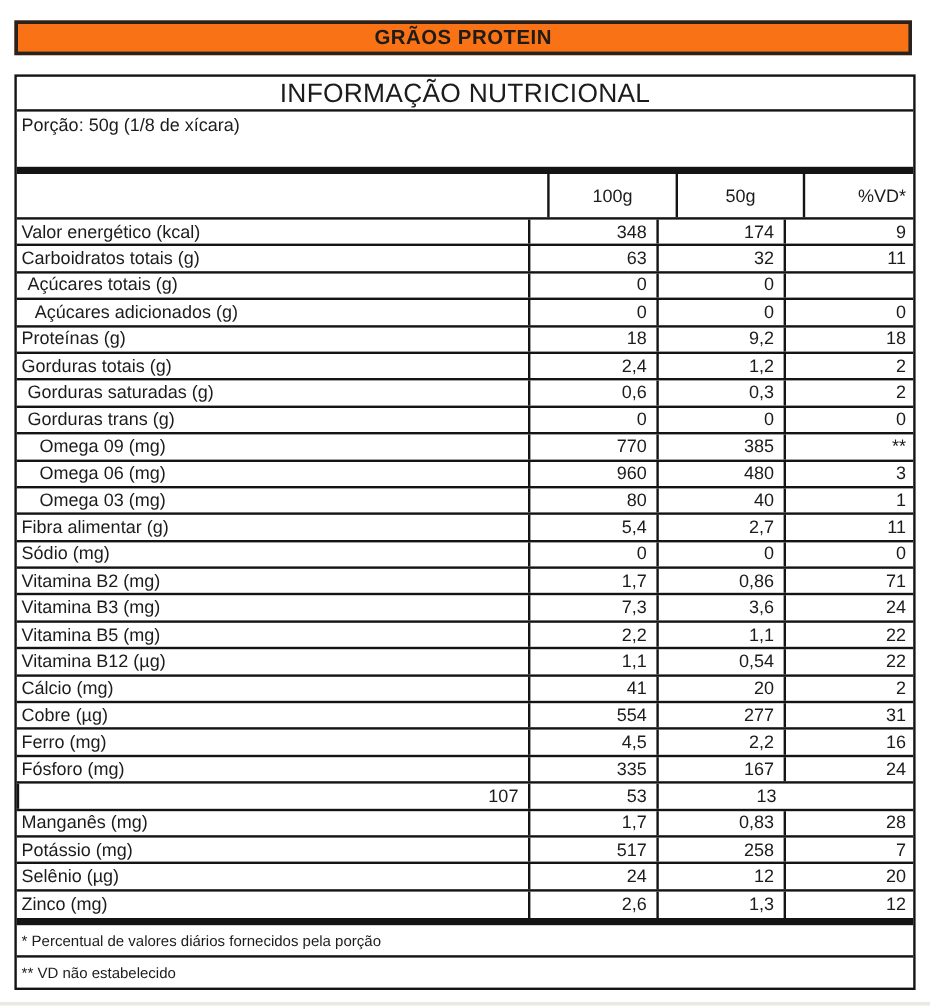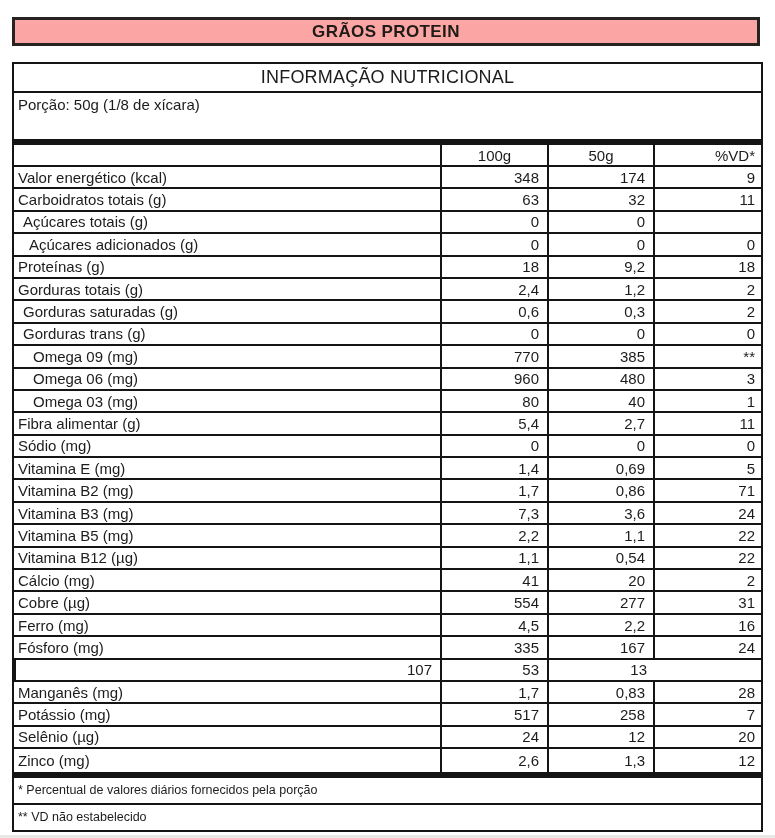--- a/index.html
+++ b/index.html
@@ -23,63 +23,63 @@
     position:absolute; left:12px; top:62px;
     width:751px;
     border:2px solid #141414;
     box-sizing:border-box;
     background:#fff;
   }
   .title-row {
     height:27px;
     border-bottom:2px solid #141414;
     display:flex; align-items:center; justify-content:center;
-    font-size:18px; letter-spacing:0.2px;
+    font-size:22px; letter-spacing:0.2px;
   }
   .portions {
     height:44px;
     padding:2px 0 0 4px;
     font-size:15px; line-height:20.5px;
   }
   .thickbar { height:6px; background:#141414; }
   .row {
     display:grid;
     grid-template-columns:426px 107px 106px 1fr;
     border-bottom:2px solid #141414;
     height:22.4px;
     box-sizing:border-box;
     font-size:15px;
   }
   .row:last-child { border-bottom:none; }
   .c { display:flex; align-items:center; overflow:hidden; white-space:nowrap; }
   .c.val, .c.vd { border-left:2px solid #141414; justify-content:flex-end; padding-right:8px; }
   .c.vd { padding-right:6px; }
   .c.center { justify-content:center; padding-right:0; }
-  .header-row { height:22px; }
+  .header-row { height:38px;padding-left:16px; }
   .i0 { padding-left:4px; }
   .i1 { padding-left:9px; }
   .i2 { padding-left:15px; }
   .i3 { padding-left:19px; }
   .foot {
     height:25px;
     display:flex; align-items:center;
     padding-left:4px;
     font-size:12.5px;
     border-bottom:2px solid #141414;
   }
   .foot.last { border-bottom:none; }
   .scan-edge {
     position:absolute; left:0; bottom:0;
     width:100%; height:3px; background:#e9e9e6;
   }
 </style>
 </head>
 <body>
 
-<div class="banner" style="background: #fca5a5;">
+<div class="banner" style="background: #f97316;">
   <span>GRÃOS PROTEIN</span>
 </div>
 
 <div class="ntable">
   <div class="title-row">INFORMAÇÃO NUTRICIONAL</div>
 
   <div class="portions">
     <div>Porção: 50g (1/8 de xícara)</div>
   </div>
 
@@ -165,26 +165,20 @@
         <div class="c val">2,7</div>
         <div class="c vd">11</div>
       </div>
       <div class="row">
         <div class="c i0">Sódio (mg)</div>
         <div class="c val">0</div>
         <div class="c val">0</div>
         <div class="c vd">0</div>
       </div>
       <div class="row">
-        <div class="c i0">Vitamina E (mg)</div>
-        <div class="c val">1,4</div>
-        <div class="c val">0,69</div>
-        <div class="c vd">5</div>
-      </div>
-      <div class="row">
         <div class="c i0">Vitamina B2 (mg)</div>
         <div class="c val">1,7</div>
         <div class="c val">0,86</div>
         <div class="c vd">71</div>
       </div>
       <div class="row">
         <div class="c i0">Vitamina B3 (mg)</div>
         <div class="c val">7,3</div>
         <div class="c val">3,6</div>
         <div class="c vd">24</div>

